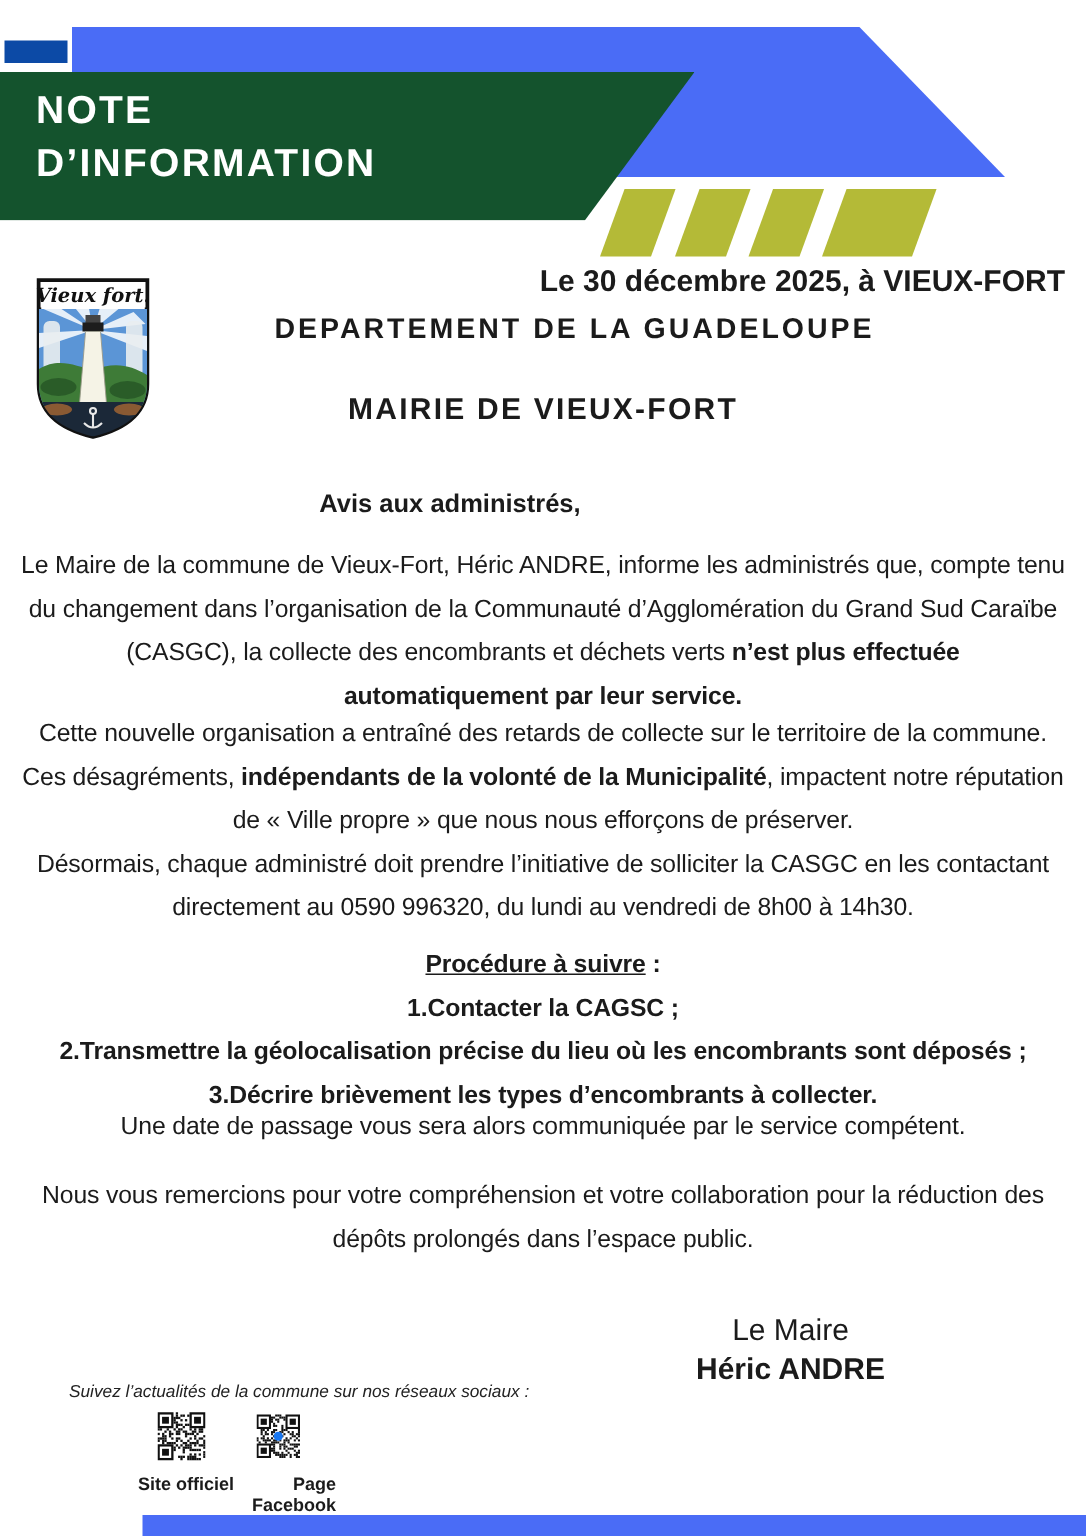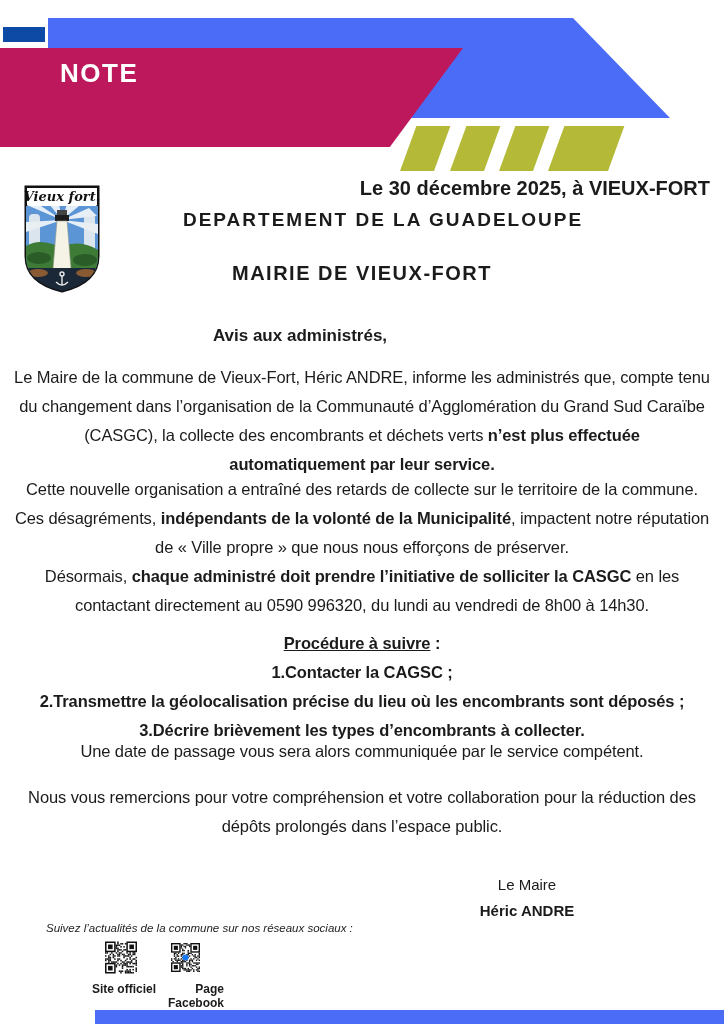--- a/index.html
+++ b/index.html
@@ -7,58 +7,59 @@
     position:relative;width:724px;height:1024px;background:#ffffff;overflow:hidden;
     font-family:"Liberation Sans",sans-serif;color:#1b1b1b;margin:0 auto;
   }
   
   .accent-rect{position:absolute;left:3px;top:27px;width:42px;height:15px;background:#0c4aa6;}
   .royal-shape{
     position:absolute;left:48px;top:18px;width:622px;height:100px;background:#4a6cf6;
     clip-path:polygon(0 0,84.4% 0,100% 100%,0 100%);
   }
   .note-box{
-    position:absolute;left:0;top:48px;width:463px;height:99px;background:#be185d;
+    position:absolute;left:0;top:48px;width:463px;height:99px;background:#14532d;
     clip-path:polygon(0 0,100% 0,84.2% 100%,0 100%);
     color:#fff;font-weight:bold;font-size:26px;line-height:35px;
-    letter-spacing:1.5px;padding:8px 0 0 60px;box-sizing:border-box;
+    letter-spacing:1.5px;padding:8px 0 0 24px;box-sizing:border-box;
   }
   .stripe{position:absolute;top:126px;height:45px;background:#b4ba37;transform:skewX(-20deg);transform-origin:bottom left;}
   .stripe.s1{left:400px;width:34px;}
   .stripe.s2{left:450px;width:34px;}
   .stripe.s3{left:499px;width:34px;}
   .stripe.s4{left:548px;width:60px;}
   
   .date-line{position:absolute;top:177px;right:14px;font-weight:bold;font-size:20px;}
   .department{position:absolute;top:209px;left:30px;width:706px;text-align:center;
     font-weight:bold;font-size:19px;letter-spacing:2px;}
   .mairie{position:absolute;top:262px;left:0;width:724px;text-align:center;
     font-weight:bold;font-size:20px;letter-spacing:1.5px;}
   .coat{position:absolute;left:21px;top:184px;width:82px;height:110px;}
   
   .para{position:absolute;left:14px;width:696px;text-align:center;font-size:16.5px;line-height:29px;letter-spacing:-0.1px;}
   .salutation{position:absolute;left:0;width:600px;top:326px;text-align:center;font-weight:bold;font-size:17px;}
   .proc-line{white-space:nowrap;font-weight:bold;}
   
-  .sig{position:absolute;left:427px;width:200px;text-align:center;font-size:15px;}
+  .sig{position:absolute;left:427px;width:200px;text-align:center;font-size:20px;}
   .sig.name{font-weight:bold;}
   .social-text{position:absolute;left:46px;top:922px;font-style:italic;font-size:11.5px;color:#222;}
   .qr{position:absolute;}
   .qr-label{position:absolute;top:982px;text-align:right;font-weight:bold;font-size:12px;}
   .footer-bar{position:absolute;left:95px;top:1010px;width:629px;height:14px;background:#4a6cf6;}
 </style>
 </head>
 <body>
 
 <div id="page">
 
   <div class="accent-rect"></div>
   <div class="royal-shape"></div>
   <div class="note-box">
     <div>NOTE</div>
+    <div>D’INFORMATION</div>
   </div>
   <div class="stripe s1"></div>
   <div class="stripe s2"></div>
   <div class="stripe s3"></div>
   <div class="stripe s4"></div>
 
   <svg class="coat" viewBox="0 0 82 110">
     <defs>
       <clipPath id="shieldClip">
         <path d="M5,3 L77,3 L77,72 C77,92 62,102 41,107 C20,102 5,92 5,72 Z"></path>
@@ -97,21 +98,21 @@
   </svg>
 
   <div class="date-line">Le 30 décembre 2025, à VIEUX-FORT</div>
   <div class="department">DEPARTEMENT DE LA GUADELOUPE</div>
   <div class="mairie">MAIRIE DE VIEUX-FORT</div>
 
   <div class="salutation">Avis aux administrés,</div>
 
   <div class="para" style="top:363px"><span>Le Maire de la commune de Vieux-Fort, Héric ANDRE, informe les administrés que, compte tenu du changement dans l’organisation de la Communauté d’Agglomération du Grand Sud Caraïbe (CASGC), la collecte des encombrants et déchets verts </span><span style="font-weight: bold;">n’est plus effectuée automatiquement par leur service.</span></div>
   <div class="para" style="top:475px"><span>Cette nouvelle organisation a entraîné des retards de collecte sur le territoire de la commune. Ces désagréments, </span><span style="font-weight: bold;">indépendants de la volonté de la Municipalité</span><span>, impactent notre réputation de « Ville propre » que nous nous efforçons de préserver.</span></div>
-  <div class="para" style="top:562px"><span>Désormais, </span><span style="font-weight: bold;">chaque administré doit prendre l’initiative de solliciter la CASGC</span><span> en les contactant directement au 0590 996320, du lundi au vendredi de 8h00 à 14h30.</span></div>
+  <div class="para" style="top:562px"><span>Désormais, </span><span style="font-weight: normal;">chaque administré doit prendre l’initiative de solliciter la CASGC</span><span> en les contactant directement au 0590 996320, du lundi au vendredi de 8h00 à 14h30.</span></div>
 
   <div class="para" style="top:629px">
     <div class="proc-line"><span style="font-weight: bold; text-decoration: underline;"> Procédure à suivre</span><span style="font-weight: bold;"> :</span></div>
     <div class="proc-line">1.Contacter la CAGSC ;</div>
     <div class="proc-line">2.Transmettre la géolocalisation précise du lieu où les encombrants sont déposés ;</div>
     <div class="proc-line">3.Décrire brièvement les types d’encombrants à collecter.</div>
   </div>
 
   <div class="para" style="top:737px">Une date de passage vous sera alors communiquée par le service compétent.</div>
   <div class="para" style="top:783px">Nous vous remercions pour votre compréhension et votre collaboration pour la réduction des dépôts prolongés dans l’espace public.</div>

